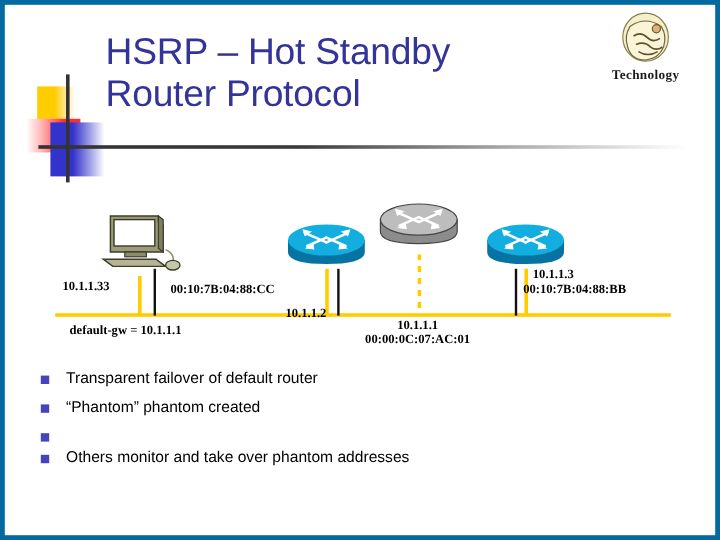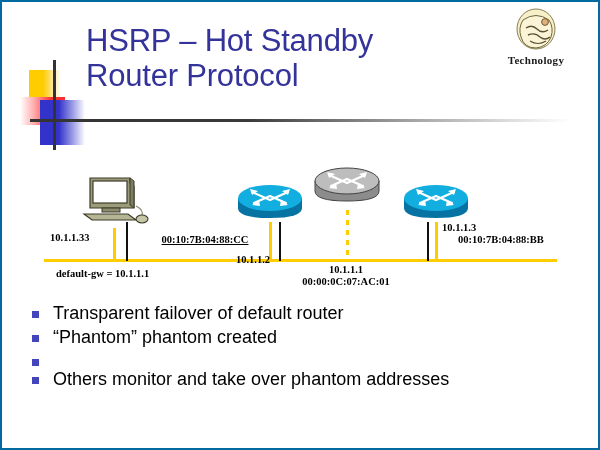--- a/index.html
+++ b/index.html
@@ -1,19 +1,19 @@
 <!DOCTYPE html>
 <html><head>
 <meta charset="utf-8">
 <style>
   html,body{margin:0;padding:0;background:#fff;}
   body{width:600px;height:450px;overflow:hidden;
        font-family:"Liberation Sans",sans-serif;}
   #slide{position:relative;width:600px;height:450px;background:#ffffff;
-         border:2px solid #0369a1;box-sizing:border-box;overflow:hidden;}
+         border:4px solid #0369a1;box-sizing:border-box;overflow:hidden;}
 
   
   .deco{position:absolute;}
   #deco-yellow{left:27px;top:68px;width:32px;height:30px;
       background:linear-gradient(to right,#FFCC00 0%,#FFCC00 45%,#ffe89a 75%,#ffffff 100%);}
   #deco-red{left:18px;top:95px;width:45px;height:28px;
       background:linear-gradient(to left,#FF2D2D 0%,#FF2D2D 30%,#ffb0b0 70%,#ffffff 100%);}
   #deco-blue{left:38px;top:98px;width:45px;height:45px;
       background:linear-gradient(to right,#3333CC 0%,#3333CC 42%,#9a9ae4 72%,#ffffff 100%);}
   #deco-vline{left:51px;top:58px;width:3px;height:90px;background:#333333;}
@@ -43,21 +43,21 @@
   .node{position:absolute;}
   .lbl{position:absolute;font-family:"Liberation Serif",serif;font-weight:bold;
        font-size:10.5px;color:#000;white-space:nowrap;line-height:12px;}
   .lbl.ctr{text-align:center;}
 
   
   #bullets{position:absolute;left:30px;top:300px;width:555px;}
   .bullet{display:flex;align-items:flex-start;margin-bottom:2px;}
   .bmark{width:7px;height:7px;background:#4444BB;margin-top:9px;
          margin-right:14px;flex:0 0 auto;}
-  .btext{font-size:18px;color:#000;line-height:22px;}
+  .btext{font-size:13px;color:#000;line-height:22px;}
 </style>
 </head>
 <body>
 
 <div id="slide">
 
   <div class="deco" id="deco-yellow"></div>
   <div class="deco" id="deco-red"></div>
   <div class="deco" id="deco-blue"></div>
   <div class="deco" id="deco-vline"></div>
@@ -116,21 +116,21 @@
         <g fill="#FFFFFF">
           <polygon points="14,7 22,9 16,13"></polygon>
             <polygon points="54,7 46,9 52,13"></polygon>
           <polygon points="16,23 23,18 24,24"></polygon>
             <polygon points="52,23 45,18 44,24"></polygon>
         </g>
       </svg>
     </div>
     <div class="drop" style="left:267px;top:68px;height:39px;"></div>
     <div class="lbl ctr" style="left:158px;top:68px;width:110px;text-align:right;margin-top:32px;">10.1.1.2</div>
-    <div class="lbl ctr" style="left:138px;top:80px;width:130px;text-align:center;text-decoration:underline;">00:10:7B:04:88:CC</div>
+    <div class="lbl ctr" style="left:138px;top:80px;width:130px;text-align:left;">00:10:7B:04:88:CC</div>
     <div class="vsep" style="left:277px;top:68px;height:39px;"></div>
 
     <div class="node" style="left:310px;top:10px;">
       <svg width="70" height="46" viewBox="0 0 70 46">
         <path d="M3 17 v10 q0 10 32 10 q32 0 32 -10 v-10 z" fill="#8C8C8C" stroke="#444" stroke-width="1"></path>
         <ellipse cx="35" cy="17" rx="32" ry="13" fill="#BDBDBD" stroke="#444" stroke-width="1"></ellipse>
         <g stroke="#FFFFFF" stroke-width="2.1" fill="none" stroke-linecap="round">
           <path d="M35 19 L17 11"></path>
             <path d="M35 19 L53 11"></path>
           <path d="M35 15 L19 22"></path>
@@ -161,21 +161,21 @@
         <g fill="#FFFFFF">
           <polygon points="14,7 22,9 16,13"></polygon>
             <polygon points="54,7 46,9 52,13"></polygon>
           <polygon points="16,23 23,18 24,24"></polygon>
             <polygon points="52,23 45,18 44,24"></polygon>
         </g>
       </svg>
     </div>
     <div class="drop" style="left:433px;top:68px;height:39px;"></div>
     <div class="lbl" style="left:440px;top:68px;">10.1.1.3</div>
-    <div class="lbl" style="left:440px;top:80px;padding-left:16px;">00:10:7B:04:88:BB</div>
+    <div class="lbl" style="left:416px;top:80px;padding-left:16px;">00:10:7B:04:88:BB</div>
     <div class="vsep" style="left:425px;top:68px;height:39px;"></div>
 
     <div class="lbl" style="left:54px;top:114px;">default-gw = 10.1.1.1</div>
   </div>
 
   <div id="bullets">
     <div class="bullet">
       <span class="bmark"></span>
       <span class="btext">Transparent failover of default router</span>
     </div>

